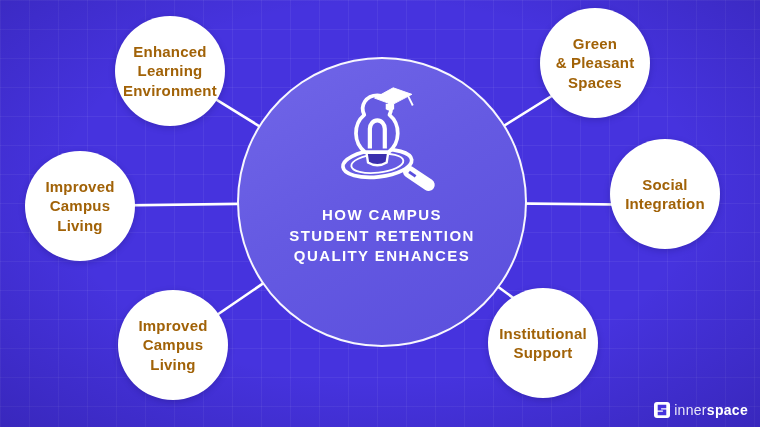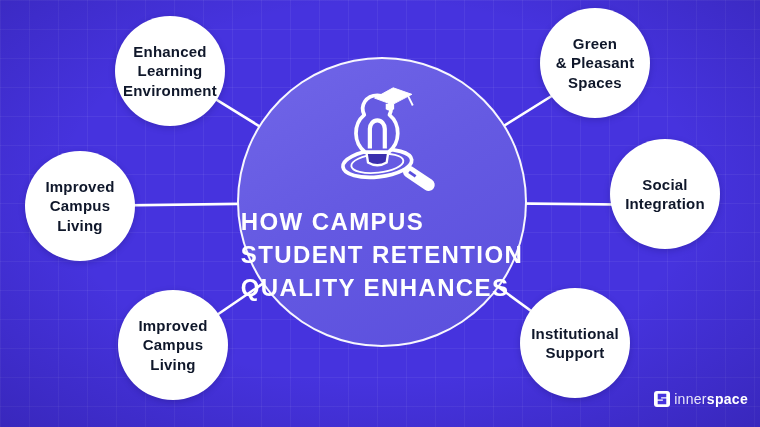--- a/index.html
+++ b/index.html
@@ -26,48 +26,48 @@
     background:linear-gradient(150deg,#7166e8 0%,#655ae2 45%,#5a4edd 100%);
     border:2px solid rgba(255,255,255,0.95);
     box-sizing:border-box;
     display:flex;flex-direction:column;align-items:center;
     padding-top:26px;
   }
   .center-icon{width:118px;height:112px;flex:0 0 auto;}
   .center-title{
     margin-top:8px;
     color:#ffffff;
-    font-size:24px;font-weight:700;
+    font-size:15px;font-weight:700;
     letter-spacing:1.4px;
     line-height:1.38;
-    text-align:left;
+    text-align:center;
     text-transform:uppercase;
   }
   .node{
     position:absolute;z-index:3;
     width:110px;height:110px;border-radius:50%;
     background:#ffffff;
     box-shadow:0 2px 6px rgba(20,10,90,0.25);
     display:flex;align-items:center;justify-content:center;
     text-align:center;
   }
   .node-label{
     white-space:pre-line;
-    color:#0f172a;
+    color:#a16207;
     font-size:15px;font-weight:700;
     line-height:1.3;letter-spacing:0.2px;
   }
   .node-enhanced{left:115px;top:16px;}
   .node-green{left:540px;top:8px;}
   .node-improved-left{left:25px;top:151px;}
   .node-social{left:610px;top:139px;text-align:center;}
   .node-improved-bottom{left:118px;top:290px;}
-  .node-institutional{left:520px;top:288px;}
+  .node-institutional{left:488px;top:288px;}
   .logo{
-    position:absolute;z-index:4;right:12px;bottom:20px;
+    position:absolute;z-index:4;right:12px;bottom:9px;
     display:flex;align-items:center;gap:4px;
   }
   .logo-mark{width:16px;height:16px;border-radius:3px;background:#ffffff;
     display:flex;align-items:center;justify-content:center;}
   .logo-text{font-size:14px;color:#ffffff;letter-spacing:0.3px;}
   .logo-text .lt-light{font-weight:400;opacity:0.88;}
   .logo-text .lt-bold{font-weight:700;}
 </style>
 </head>
 <body>

